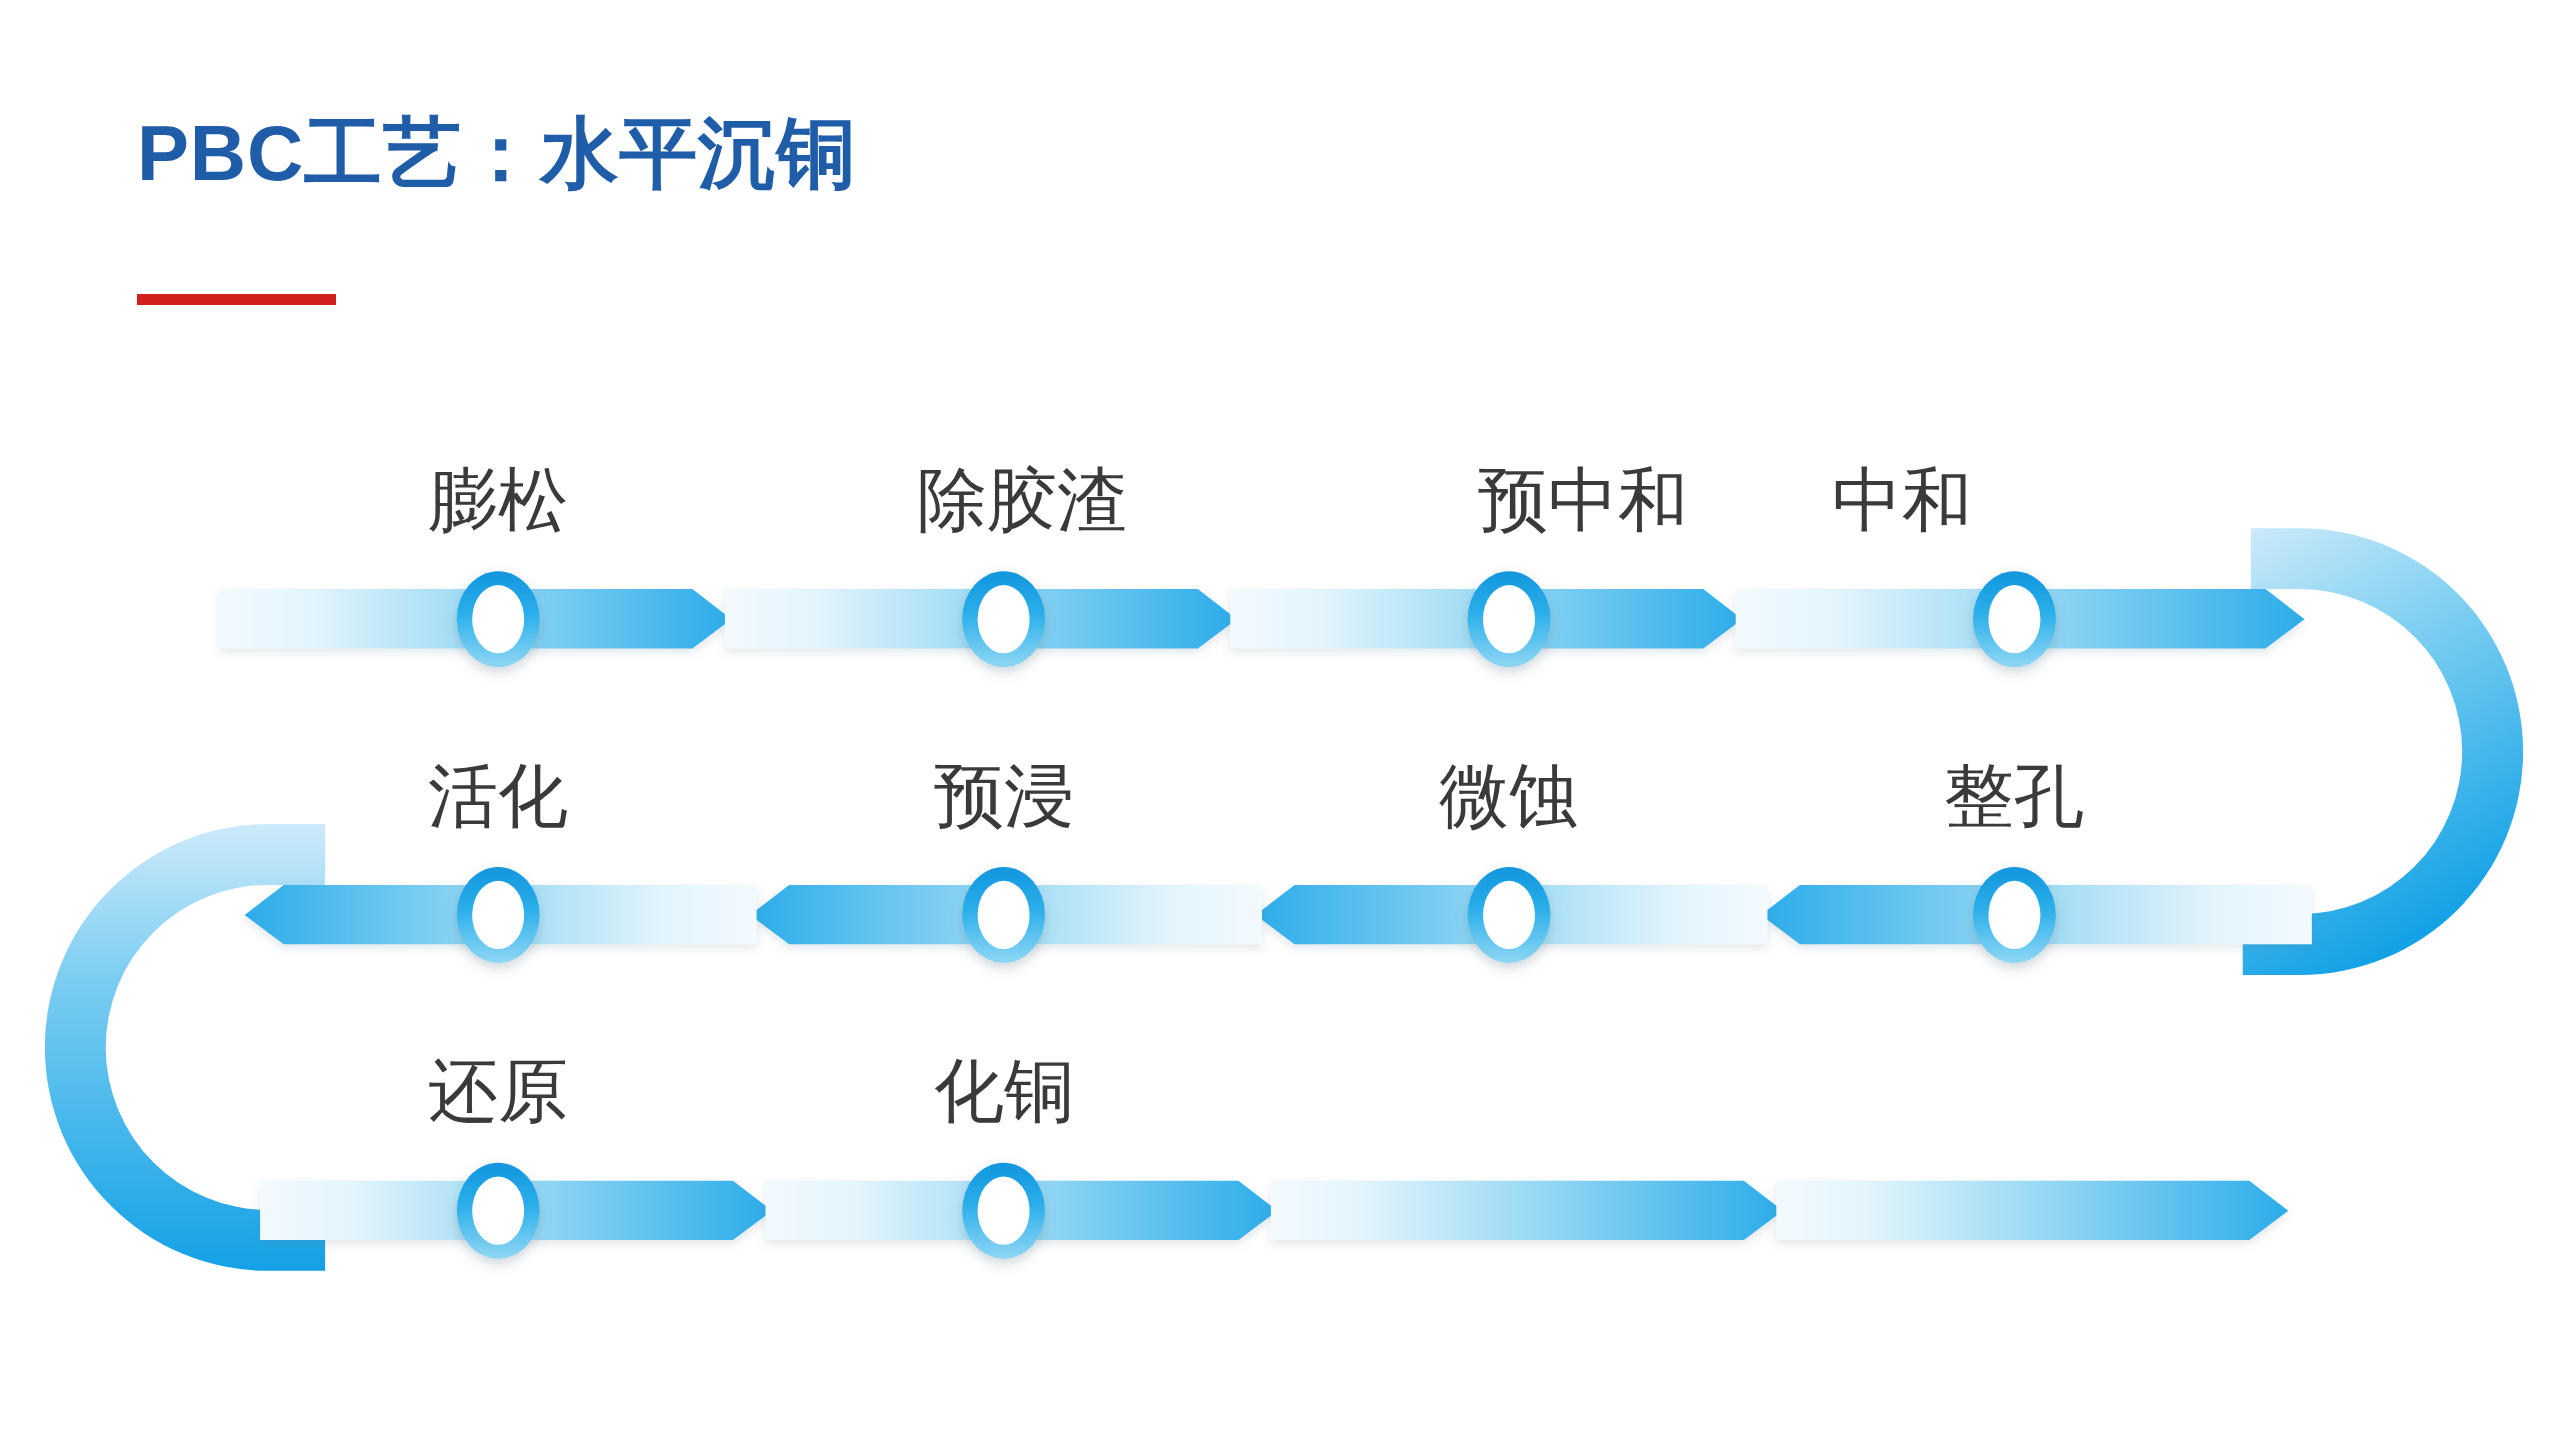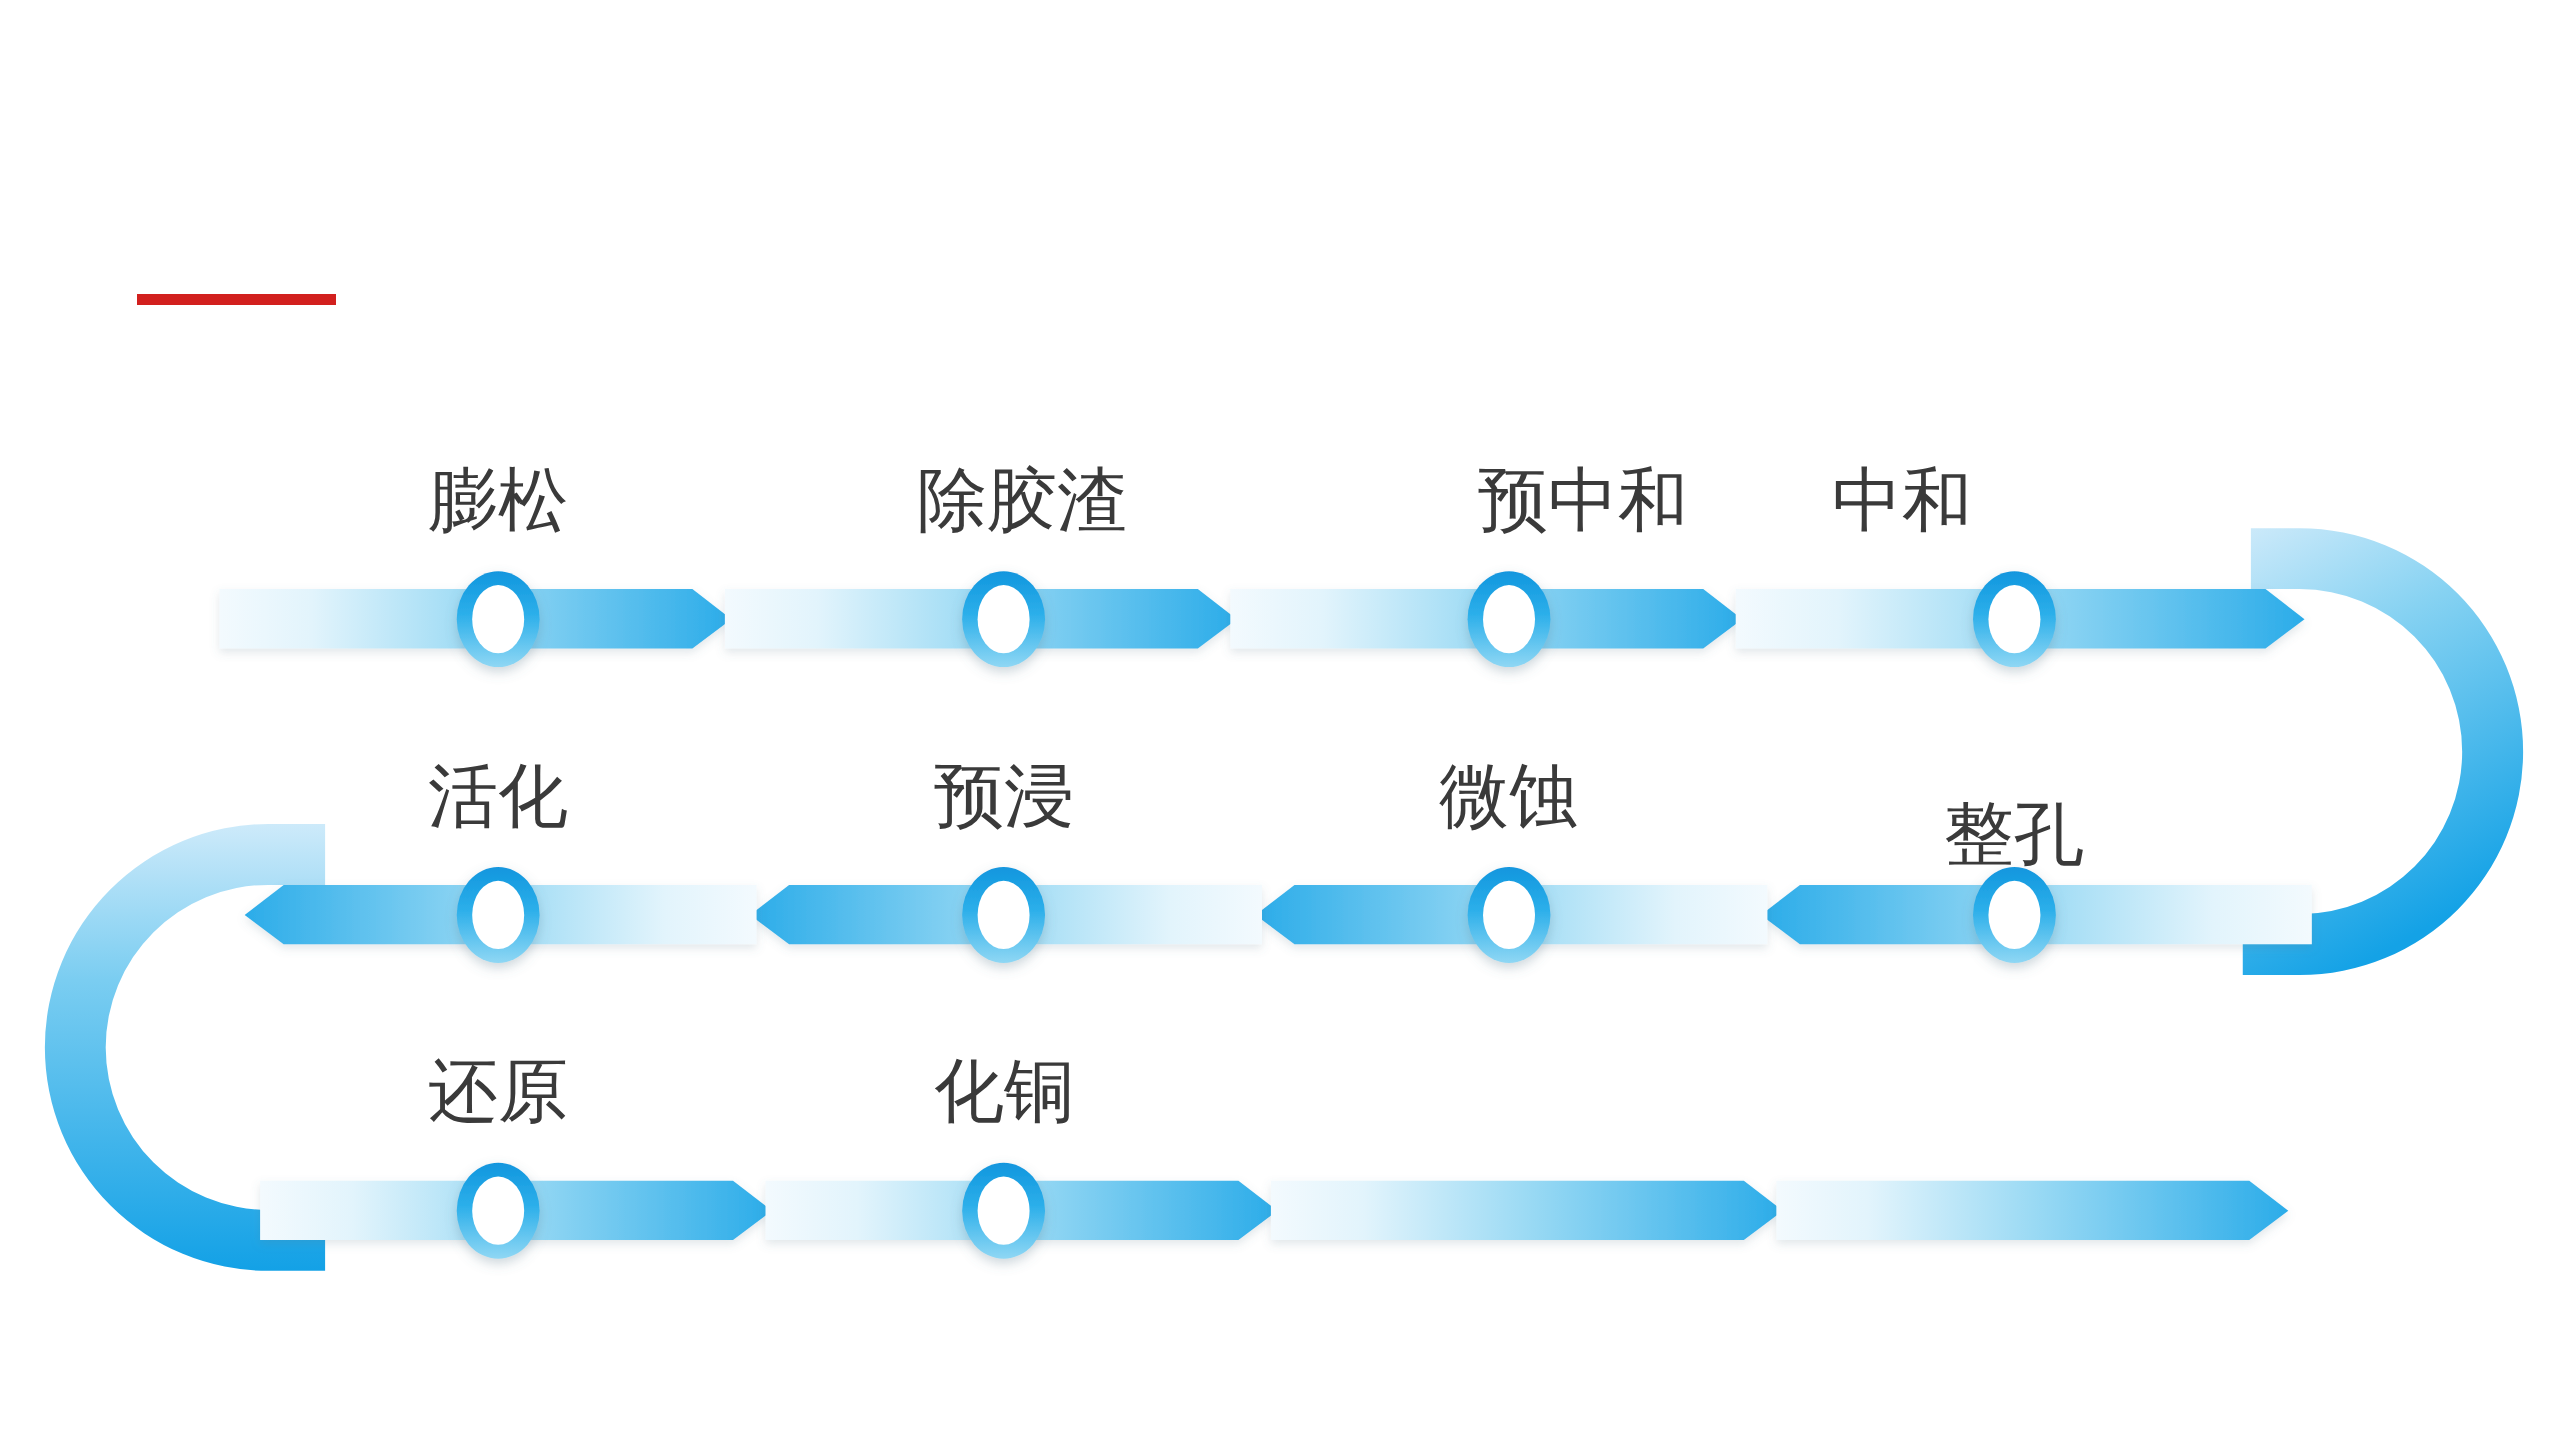--- a/index.html
+++ b/index.html
@@ -64,20 +64,21 @@
     line-height: 1;
     white-space: nowrap;
     transform: translateX(-50%);
     text-align: center;
   }
 </style>
 </head>
 <body>
 
 <div id="title-block">
+  <h1 id="page-title">PBC工艺：水平沉铜</h1>
   <div id="title-rule"></div>
 </div>
 
 <div id="flow">
   <svg viewBox="0 0 3170 1766" xmlns="http://www.w3.org/2000/svg">
     <defs>
 
       <linearGradient id="gradLR" x1="0" y1="0" x2="1" y2="0">
         <stop offset="0%" stop-color="#F3FAFE"></stop>
         <stop offset="18%" stop-color="#E2F4FC"></stop>
@@ -212,20 +213,20 @@
       </g>
     </g>
   </svg>
 </div>
 
 <div class="step-label" style="left:498px;  top:465px;">膨松</div>
 <div class="step-label" style="left:1022px; top:465px;">除胶渣</div>
 <div class="step-label" style="left:1583px; top:465px;">预中和</div>
 <div class="step-label" style="left:1902px; top:465px;">中和</div>
 
-<div class="step-label" style="left:2014px; top:799px;">整孔</div>
+<div class="step-label" style="left:2014px; top:761px;">整孔</div>
 <div class="step-label" style="left:1509px; top:761px;">微蚀</div>
 <div class="step-label" style="left:1004px; top:761px;text-align:right;">预浸</div>
 <div class="step-label" style="left:498px;  top:761px;">活化</div>
 
 <div class="step-label" style="left:498px;  top:1056px;">还原</div>
 <div class="step-label" style="left:1004px; top:1056px;">化铜</div>
 
 
 </body></html>

